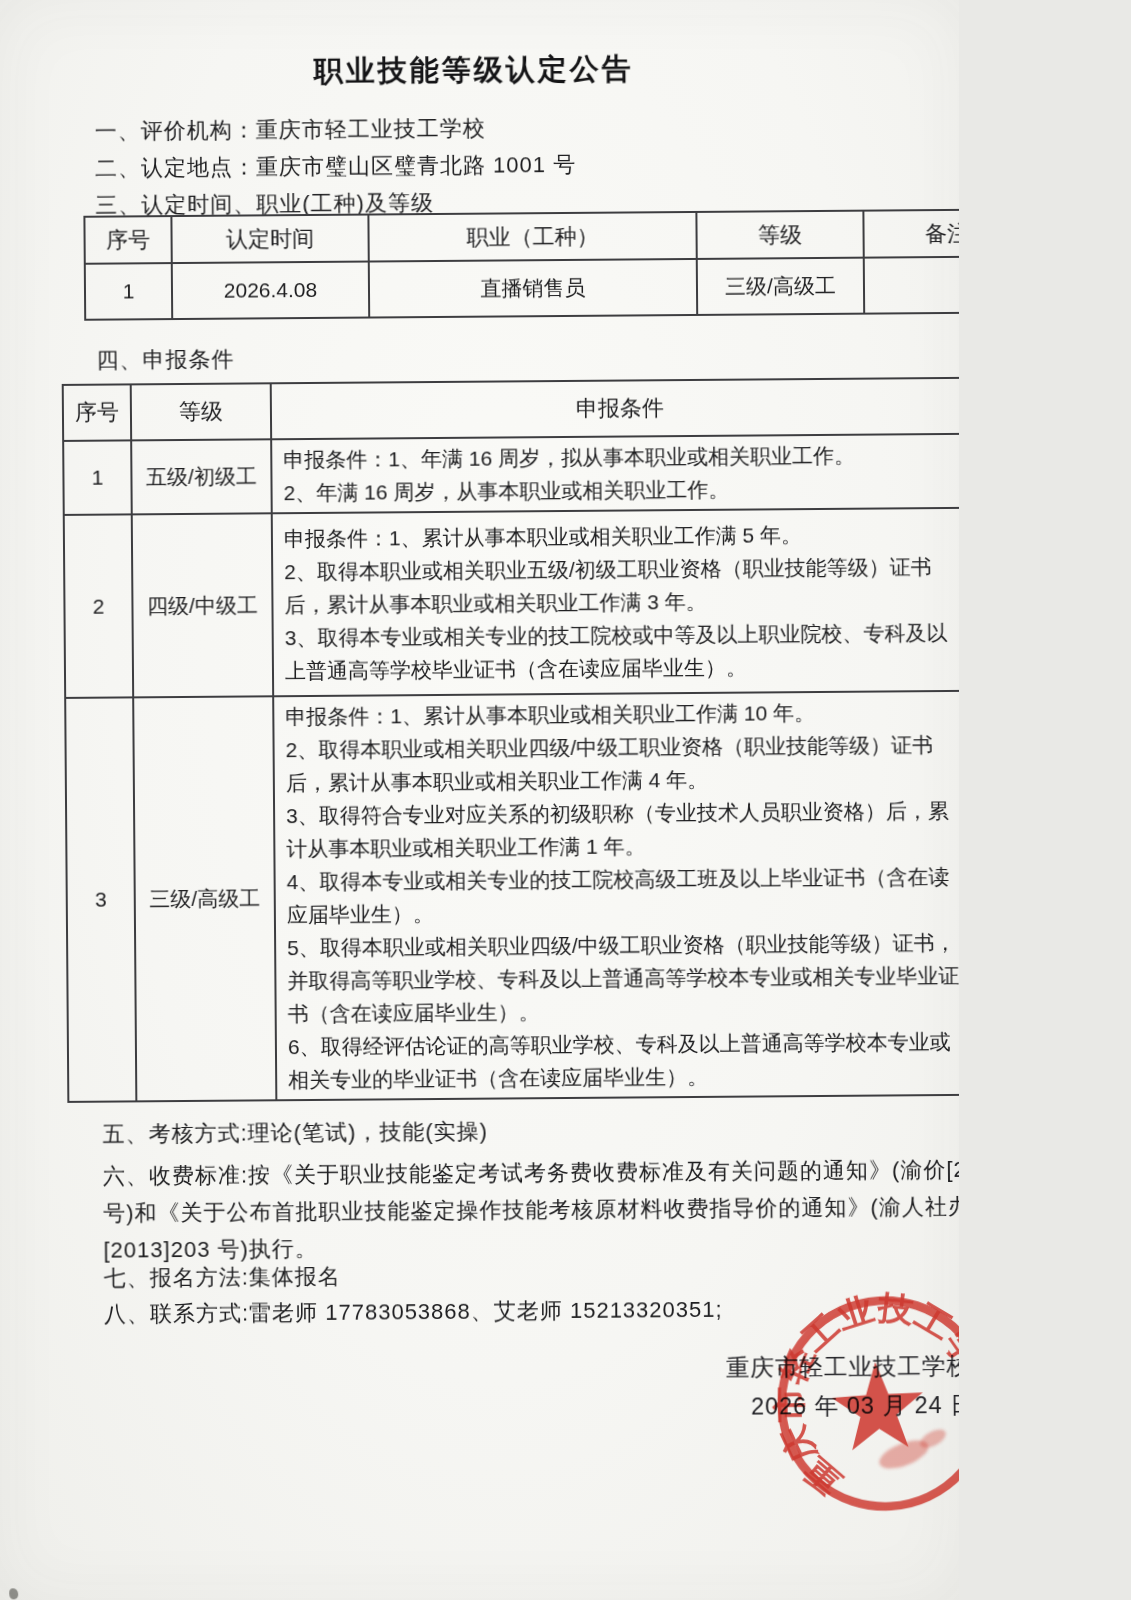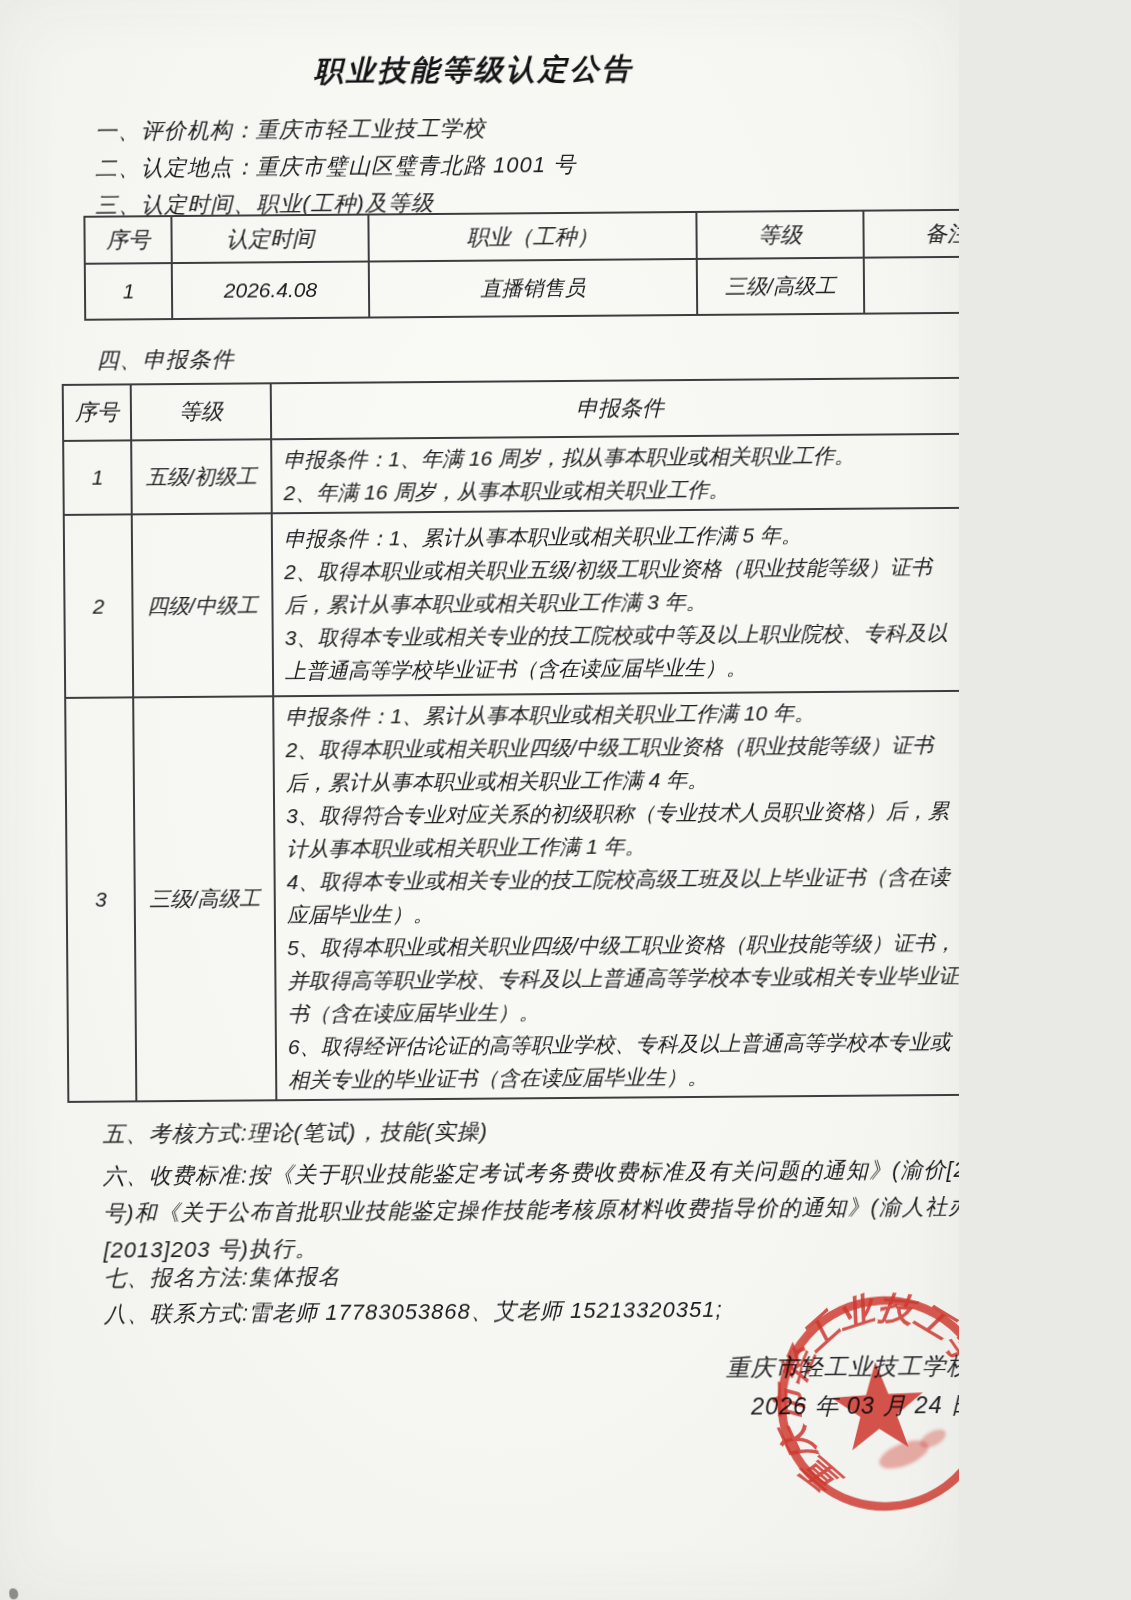--- a/index.html
+++ b/index.html
@@ -3,21 +3,20 @@
 <meta charset="utf-8">
 <style>
   * { margin:0; padding:0; box-sizing:border-box; }
   html,body { width:1131px; height:1600px; }
   body { background:#e9e9e6; font-family:"Liberation Sans","DejaVu Sans",sans-serif; }
   .page {
     position:relative; width:959px; height:1600px; overflow:hidden;
     background: radial-gradient(ellipse at 52% 38%, #fafaf7 0%, #f6f6f3 55%, #efefeb 100%);
     color:#1e1e20;
     box-shadow: inset 0 0 70px rgba(60,60,55,0.05);
-    font-style: italic;
   }
   .content { position:absolute; inset:0; transform:rotate(-0.45deg); transform-origin:565px 800px; }
 
   .title {
     position:absolute; top:50px; left:0; width:100%;
     text-align:center; font-size:29px; font-weight:700; letter-spacing:3px; color:#141416;
   }
 
   .intro { position:absolute; left:100px; top:109px; font-size:22px; letter-spacing:1px; }
   .intro p { line-height:37px; }

